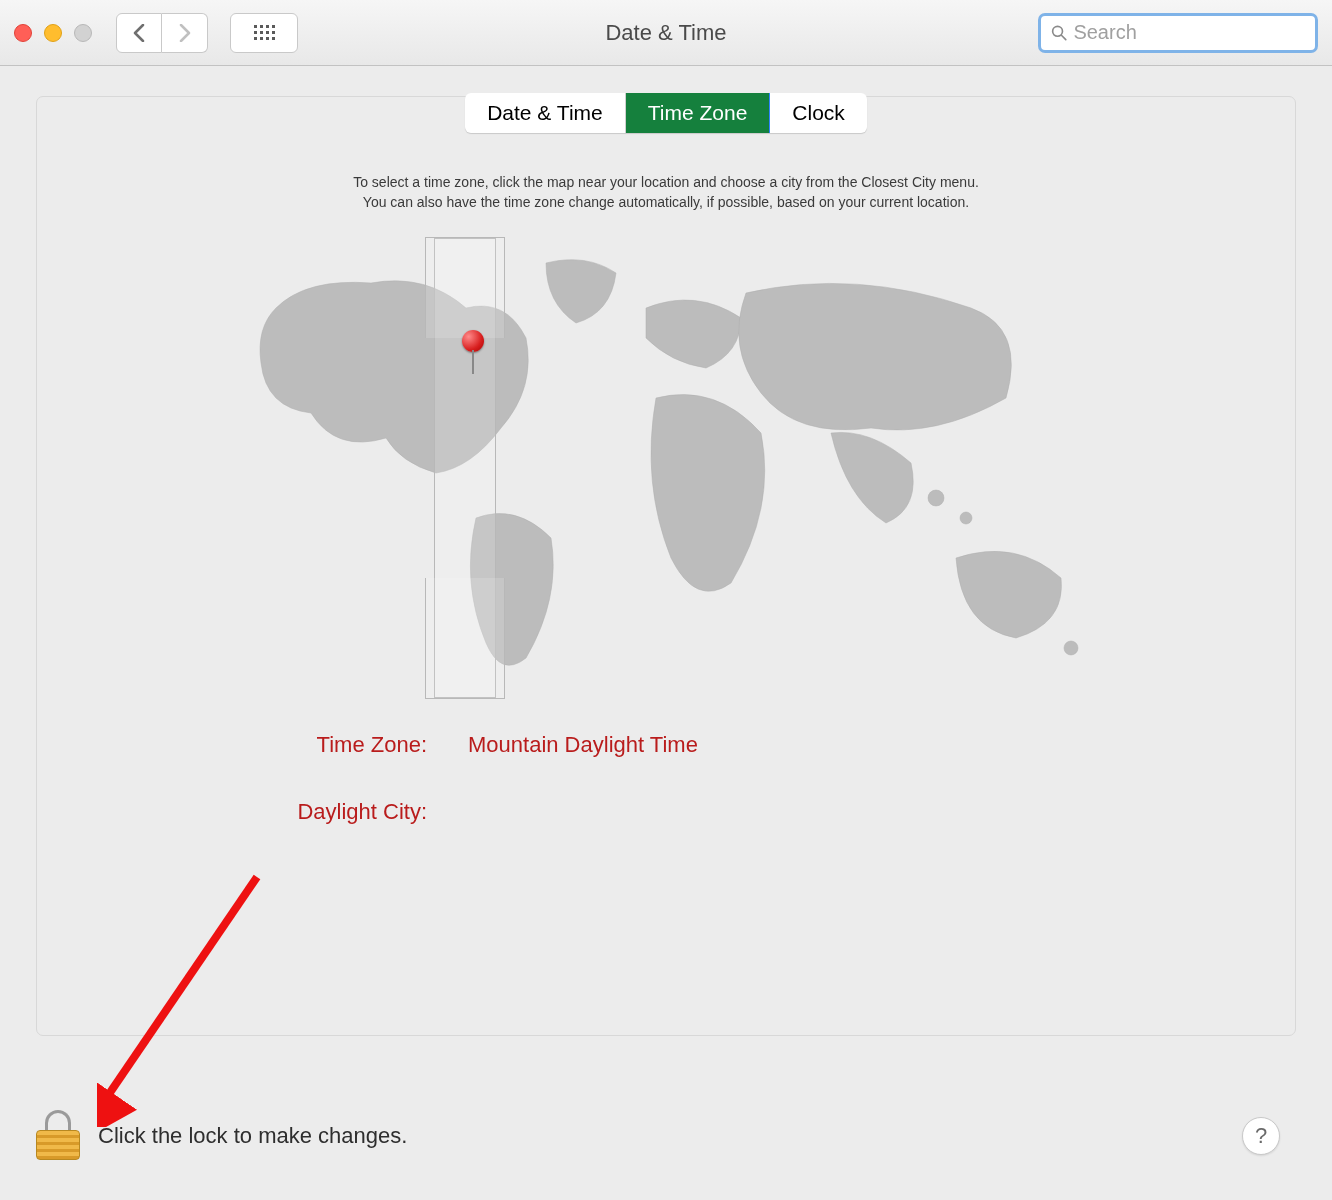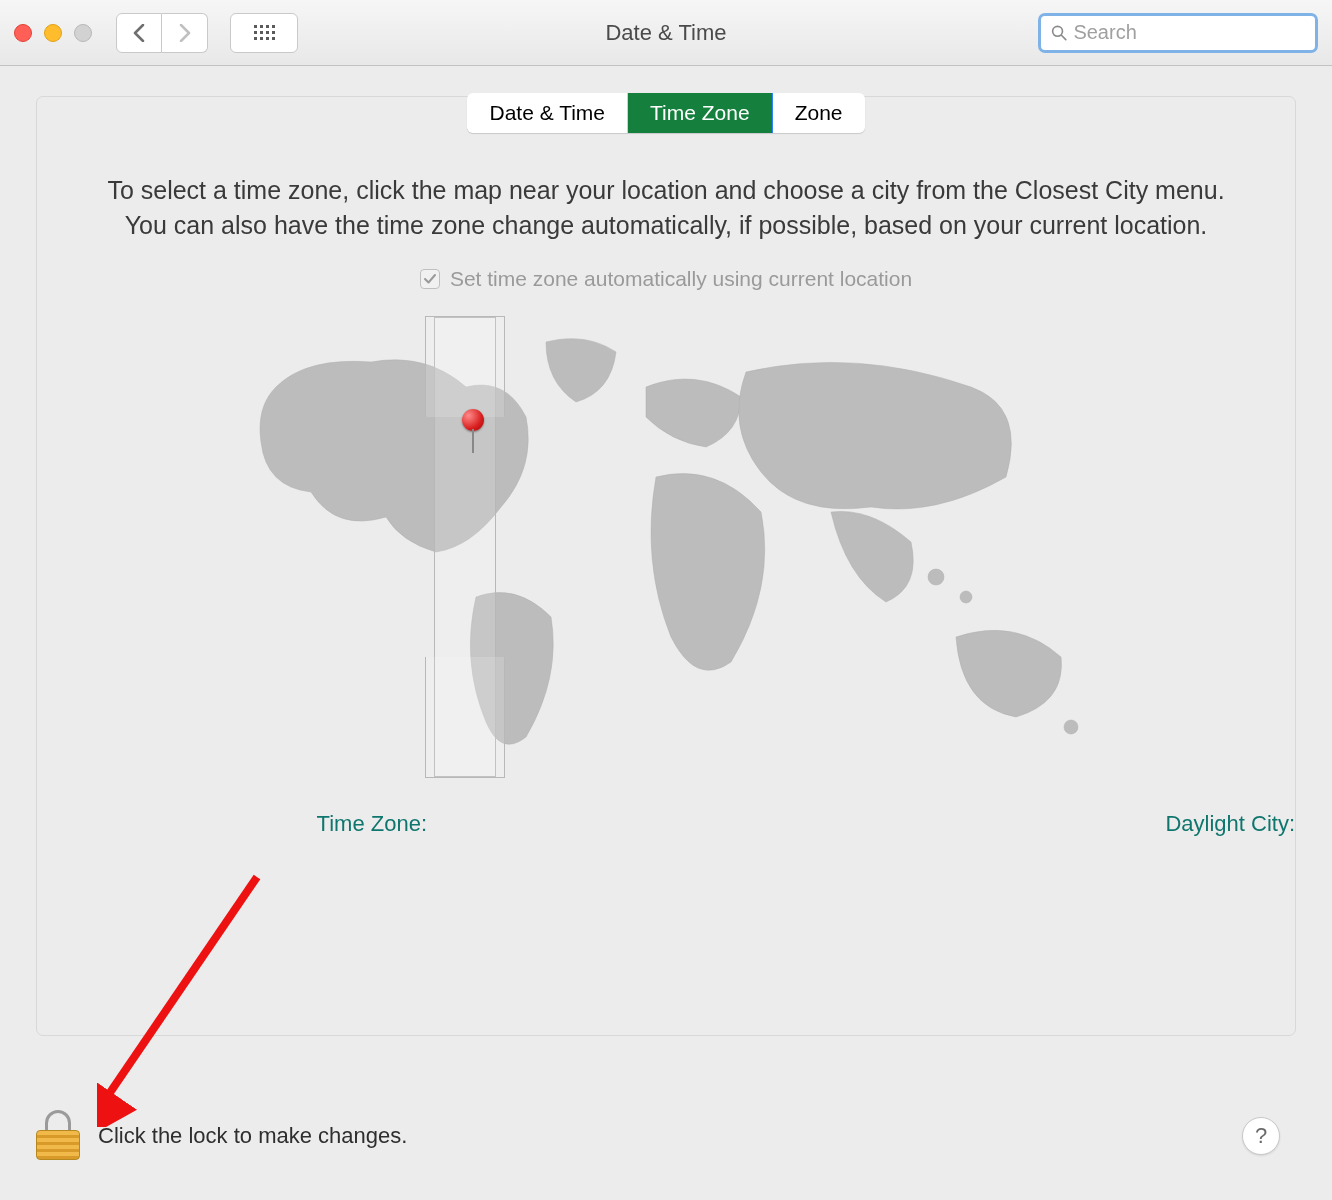--- a/index.html
+++ b/index.html
@@ -63,21 +63,21 @@
       display: flex; border-radius: 6px; overflow: hidden;
       background: #fff; height: 40px; box-shadow: 0 1px 1px rgba(0,0,0,.15);
     }
     .seg {
       padding: 0 22px; display: flex; align-items: center; font-size: 21px;
       border-right: 1px solid #d0d0d0; cursor: default;
     }
     .seg:last-child { border-right: none; }
     .seg.active { background: #15803d; color: #fff; border-right-color: #2f82ff; }
     .instructions {
-      text-align: center; color: #3a3a3a; font-size: 25px; line-height: 1.4;
+      text-align: center; color: #3a3a3a; font-size: 14px; line-height: 1.4;
       margin-top: 36px; padding: 0 40px;
     }
     .auto-row {
       display: flex; justify-content: center; align-items: center; gap: 10px;
       margin-top: 24px; color: #9a9a9a; font-size: 21px;
     }
     .checkbox {
       width: 20px; height: 20px; background: #f1f1f1; border: 1px solid #c0c0c0;
       border-radius: 4px; display: flex; align-items: center; justify-content: center;
       color: #9a9a9a; font-size: 16px;
@@ -101,21 +101,21 @@
       position: absolute; left: 246px; top: 92px; width: 22px; height: 40px;
     }
     .pin .head {
       width: 22px; height: 22px; background: radial-gradient(circle at 30% 30%, #ff8a8a, #d81f1f 60%, #a50000);
       border-radius: 50%; box-shadow: 0 1px 2px rgba(0,0,0,.4);
     }
     .pin .stick {
       width: 2px; height: 24px; background: #888; margin: -2px auto 0;
     }
     .info {
-      margin-top: 34px; font-size: 22px; color: #0f766e;
+      margin-top: 34px; font-size: 22px; color: #b91c1c;
       display: grid; grid-template-columns: 390px 1fr; row-gap: 10px; column-gap: 18px; gap: 41px;
     }
     .info .label { text-align: right; }
 
     .arrow {
       position: absolute; left: 60px; top: 770px; pointer-events: none;
     }
 
     .footer {
       position: absolute; left: 36px; right: 52px; bottom: 34px; height: 60px;
@@ -187,37 +187,29 @@
   </div>
 </div>
 
 <div class="content">
   <div class="panel">
 
     <div class="seg-wrap">
       <div class="segmented">
         <div class="seg">Date &amp; Time</div>
         <div class="seg active">Time Zone</div>
-        <div class="seg">Zone</div>
+        <div class="seg">Clock</div>
       </div>
     </div>
 
     <div class="instructions">
       <span>To select a time zone, click the map near your location and choose a city from the Closest City menu.</span><br>
       <span>You can also have the time zone change automatically, if possible, based on your current location.</span>
     </div>
 
-    <div class="auto-row">
-      <div class="checkbox">
-        <svg width="14" height="14" viewBox="0 0 14 14">
-            <path d="M2 7 L5.5 10.5 L12 3" stroke="#9a9a9a" stroke-width="2" fill="none" stroke-linecap="round" stroke-linejoin="round"></path>
-          </svg>
-      </div>
-      <span>Set time zone automatically using current location</span>
-    </div>
 
     <div class="map-wrap">
       <div class="map">
         <svg viewBox="0 0 900 460">
           <rect width="900" height="460" fill="#ececec"></rect>
           <g fill="#bcbcbc" stroke="#aeaeae" stroke-width="0.5">
 
             <path d="M60 70 Q90 40 155 45 Q210 35 250 70 Q290 60 310 100 Q320 150 285 190 Q255 230 220 235 Q185 225 170 200 Q120 215 95 175 Q50 170 45 125 Q40 90 60 70 Z"></path>
 
             <path d="M330 25 Q370 15 400 35 Q395 75 360 85 Q330 65 330 25 Z"></path>
@@ -242,20 +234,21 @@
         <div class="tz-band"></div>
         <div class="pin">
           <div class="head"></div>
           <div class="stick"></div>
         </div>
       </div>
     </div>
 
     <div class="info">
       <div class="label">Time Zone:</div>
+      <div>Mountain Daylight Time</div>
       <div class="label">Daylight City:</div>
     </div>
 
     <svg class="arrow" width="200" height="260">
       <defs>
         <marker id="ah" viewBox="0 0 10 10" refX="1" refY="5" markerWidth="8" markerHeight="8" orient="auto">
           <path d="M0 0 L10 5 L0 10 Z" fill="#e11"></path>
         </marker>
       </defs>
       <line x1="160" y1="10" x2="10" y2="230" stroke="#e11" stroke-width="8" marker-end="url(#ah)"></line>

